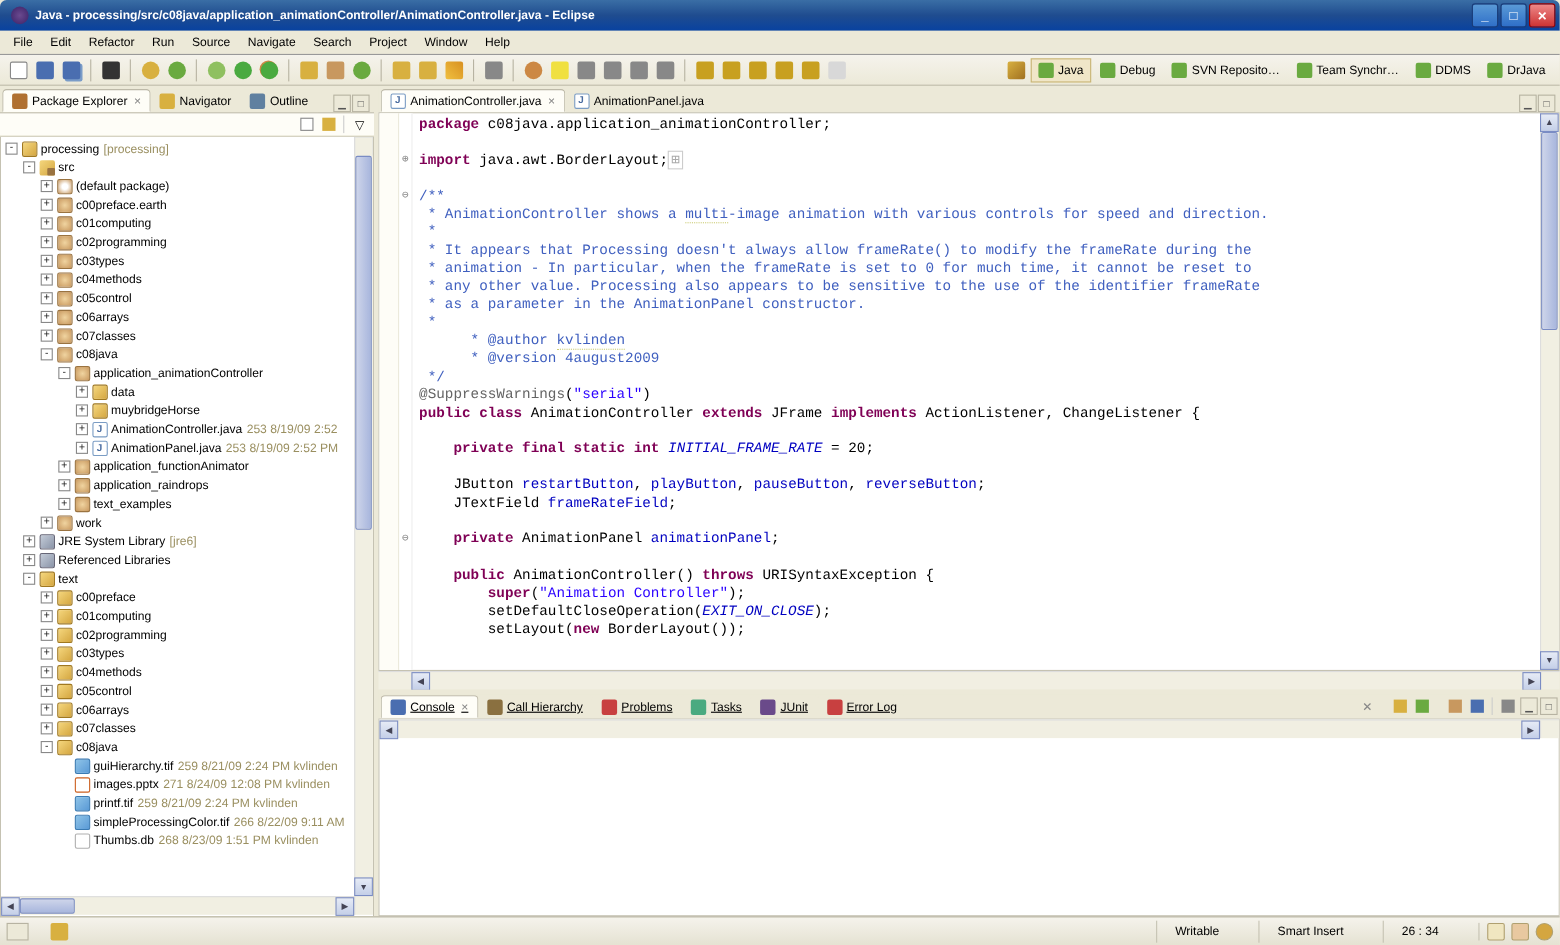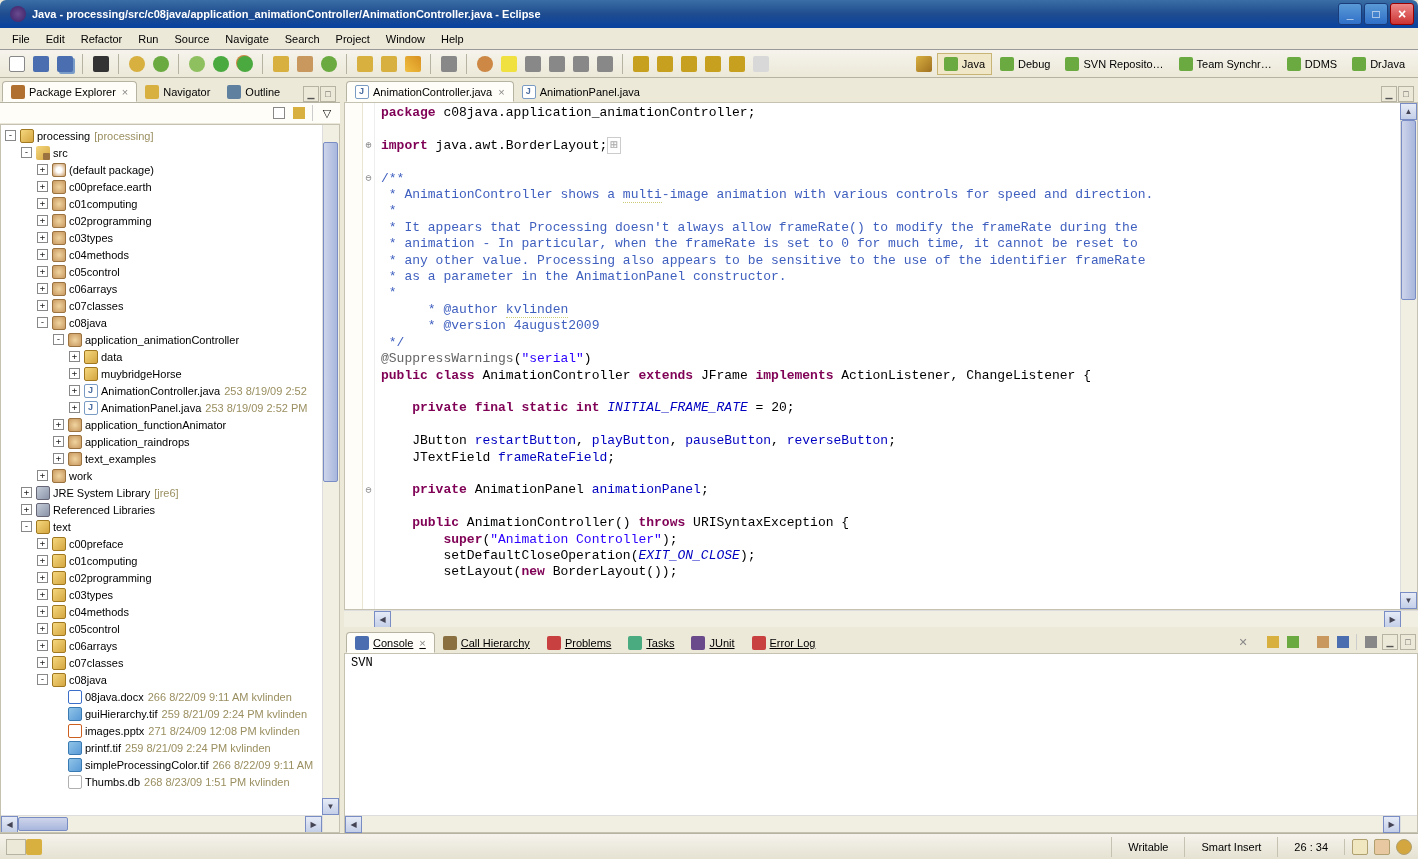--- a/index.html
+++ b/index.html
@@ -90,21 +90,21 @@
 .scroll-h { height:17px; background:#f1efe2; border-top:1px solid #ddd; display:flex;}
 
 
 .bottom-panel { height:206px; display:flex; flex-direction:column; border-top:4px solid #ece9d8;}
 .bottom-tabs { height:22px; background:#ece9d8; display:flex; align-items:flex-end; padding:0 2px; position:relative;text-decoration:underline;}
 .bottom-ctrls { position:absolute; right:2px; top:2px; display:flex; gap:2px; align-items:center;}
 .bottom-body { flex:1; background:#fff; border:1px solid #c5c2b2; display:flex; flex-direction:column;}
 .console-text { padding:2px 6px; font-family:"Courier New",monospace; font-size:12px; flex:1;}
 
 
-.statusbar { height:26px; background:linear-gradient(to bottom,#f5f3ec,#e5e2d2); border-top:1px solid #b7b3a2; display:flex; align-items:center; padding:0 6px; gap:0;}
+.statusbar { height:26px; background:linear-gradient(to bottom,#f5f3ec,#e5e2d2); border-top:1px solid #b7b3a2; display:flex; align-items:center; padding:0 6px; gap:20px;}
 .statusbar .cell { border-left:1px solid #c5c2b2; padding:0 16px; height:20px; display:flex; align-items:center;}
 .status-right { margin-left:auto; display:flex; align-items:center; gap:6px;}
 .sicon { width:16px; height:16px; border:1px solid #b0a070; border-radius:2px; background:#f0e6c0;}
 .toggle-icon { width:20px; height:16px; border:1px solid #b7b3a2; background:#ece9d8;}
 </style>
 </head>
 <body>
 
 <div class="titlebar">
   <div class="eclipse-icon"></div>
@@ -484,27 +484,20 @@
             <span class="indent" style="width:32px"></span>
             <span class="expander">+</span>
             <span class="ticon-sm ic-folder"></span>
             <span class="tlabel">c07classes</span>
           </div>
           <div class="tnode">
             <span class="indent" style="width:32px"></span>
             <span class="expander">-</span>
             <span class="ticon-sm ic-folder"></span>
             <span class="tlabel">c08java</span>
-          </div>
-          <div class="tnode">
-            <span class="indent" style="width:48px"></span>
-            <span class="expander empty"></span>
-            <span class="ticon-sm ic-doc"></span>
-            <span class="tlabel">08java.docx</span>
-            <span class="tanno">266  8/22/09 9:11 AM  kvlinden</span>
           </div>
           <div class="tnode">
             <span class="indent" style="width:48px"></span>
             <span class="expander empty"></span>
             <span class="ticon-sm ic-img"></span>
             <span class="tlabel">guiHierarchy.tif</span>
             <span class="tanno">259  8/21/09 2:24 PM  kvlinden</span>
           </div>
           <div class="tnode">
             <span class="indent" style="width:48px"></span>
@@ -659,21 +652,20 @@
             </div>
           <div style="width:2px;height:16px;border-left:1px solid #ccc;margin:0 2px"></div>
           <div class="mtbtn">
               <div style="width:12px;height:12px;background:#888"></div>
             </div>
           <div class="vtab-ctrl">▁</div>
           <div class="vtab-ctrl">□</div>
         </div>
       </div>
       <div class="bottom-body">
-        <div class="console-text">SVN</div>
         <div class="scroll-h">
           <div class="tree-scroll-btn" style="position:static">◀</div>
           <div style="flex:1"></div>
           <div class="tree-scroll-btn" style="position:static">▶</div>
           <div style="width:17px;background:#f1efe2;border-left:1px solid #ddd"></div>
         </div>
       </div>
     </div>
   </div>
 </div>

